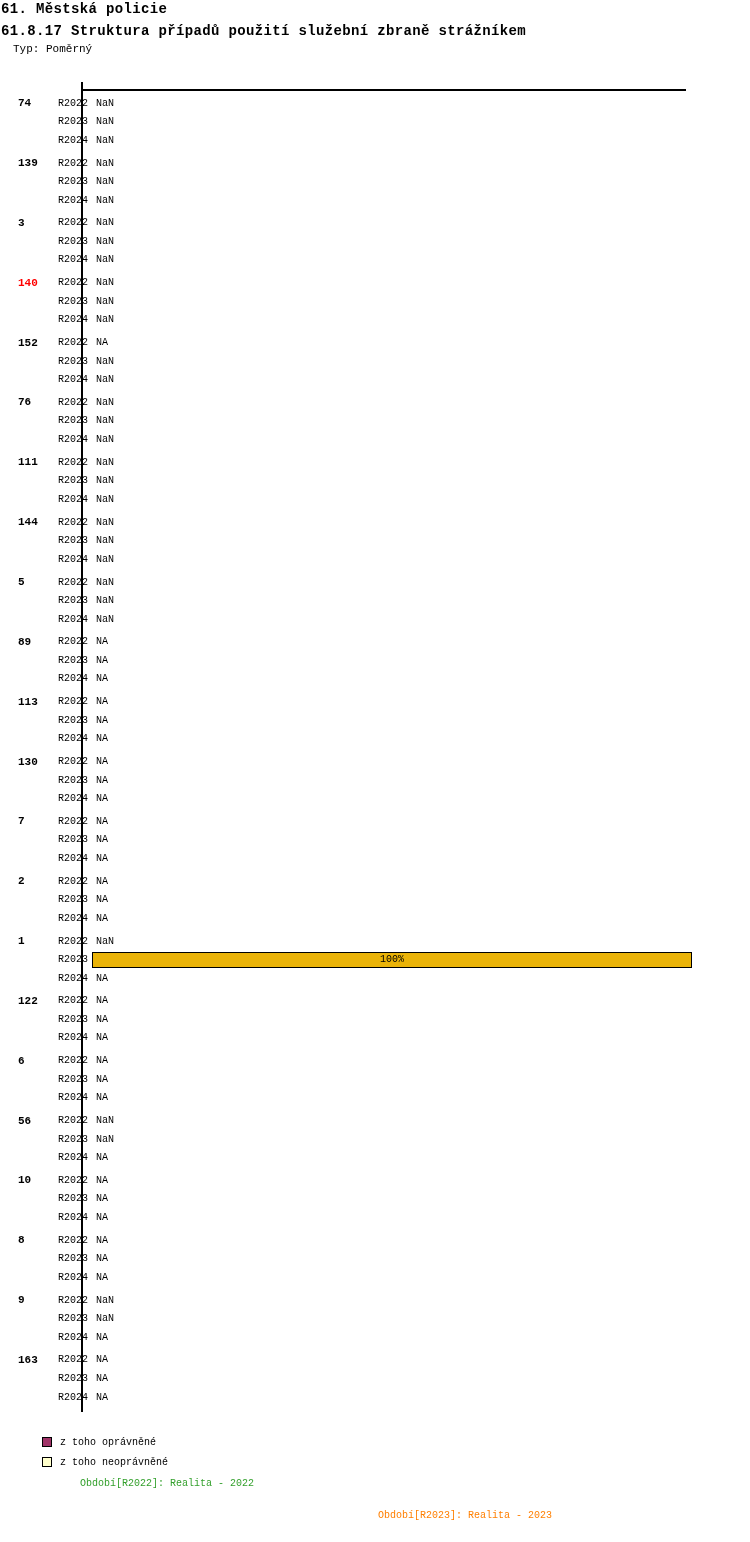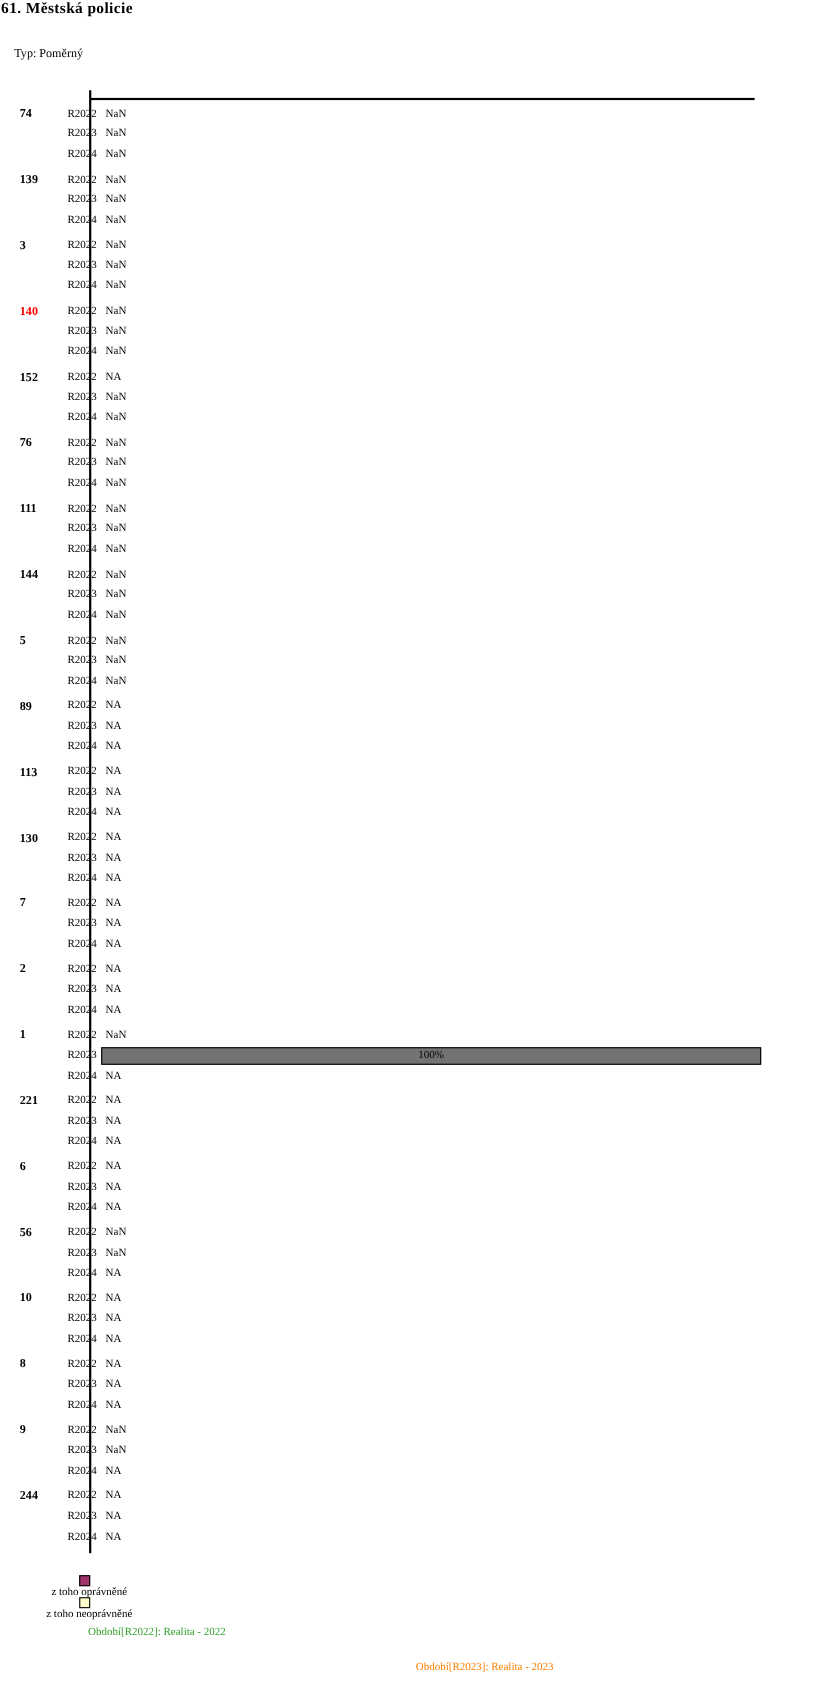--- a/index.html
+++ b/index.html
@@ -1,43 +1,44 @@
 <!DOCTYPE html>
 <html><head>
 <meta charset="utf-8">
 <style>
   html,body{margin:0;padding:0;background:#fff;}
   #page{position:relative;width:750px;height:1542px;background:#fff;overflow:hidden;
-        font-family:Liberation Serif, serif;color:#000;}
+        font-family:Liberation Mono, monospace;color:#000;}
   .t1{position:absolute;left:1px;top:1px;font-size:14px;font-weight:bold;letter-spacing:.35px;white-space:pre;}
   .t2{position:absolute;left:1px;top:23px;font-size:14px;font-weight:bold;letter-spacing:.35px;white-space:pre;}
   .typ{position:absolute;left:13px;top:43px;font-size:11px;white-space:pre;}
   #hline{position:absolute;left:82px;top:89px;width:604px;height:2px;background:#000;}
   #vline{position:absolute;left:81px;top:82px;width:2px;height:1330px;background:#000;}
   #rows{position:absolute;left:0;top:94px;width:750px;padding-left:10px;}
   .group{margin-bottom:4.3px;}
   .row{display:flex;align-items:center;height:18.53px;font-size:10px;}
   .gid{width:40px;padding-left:8px;box-sizing:border-box;font-weight:bold;font-size:11px;}
   .year{width:38px;text-align:right;}
   .value{margin-left:8px;white-space:pre;}
   .bar{margin-left:4px;height:14px;border:1px solid #000;display:flex;align-items:center;
        justify-content:center;font-size:10px;box-sizing:content-box;}
   #legend{position:absolute;left:42px;top:1432px;}
-  .legend-row{display:flex;align-items:center;height:20px;font-size:10px;flex-direction:column;}
+  .legend-row{display:flex;align-items:center;height:20px;font-size:10px;}
   .swatch{width:8px;height:8px;border:1px solid #000;margin-right:8px;flex:0 0 auto;}
   .fn{position:absolute;font-size:10px;white-space:pre;}
   .fn0{left:80px;top:1478px;}
   .fn1{left:378px;top:1478px;}
   .fn2{left:80px;top:1546px;}
 </style>
 </head>
 <body>
 
 <div id="page">
   <div class="t1">61. Městská policie</div>
+  <div class="t2">61.8.17 Struktura případů použití služební zbraně strážníkem</div>
   <div class="typ">Typ: Poměrný</div>
 
   <div id="hline"></div>
   <div id="vline"></div>
 
   <div id="rows">
       <div class="group">
         <div class="row">
           <span class="gid">74</span>
           <span class="year">R2022</span>
@@ -277,33 +278,33 @@
       </div>
       <div class="group">
         <div class="row">
           <span class="gid">1</span>
           <span class="year">R2022</span>
           <span class="value">NaN</span>
         </div>
         <div class="row">
           <span class="gid"></span>
           <span class="year">R2023</span>
-          <div class="bar" style="background: #737373; width: 598px;">
+          <div class="bar" style="background: #eab308; width: 598px;">
             <span>100%</span>
           </div>
         </div>
         <div class="row">
           <span class="gid"></span>
           <span class="year">R2024</span>
           <span class="value">NA</span>
         </div>
       </div>
       <div class="group">
         <div class="row">
-          <span class="gid">221</span>
+          <span class="gid">122</span>
           <span class="year">R2022</span>
           <span class="value">NA</span>
         </div>
         <div class="row">
           <span class="gid"></span>
           <span class="year">R2023</span>
           <span class="value">NA</span>
         </div>
         <div class="row">
           <span class="gid"></span>
@@ -391,21 +392,21 @@
           <span class="value">NaN</span>
         </div>
         <div class="row">
           <span class="gid"></span>
           <span class="year">R2024</span>
           <span class="value">NA</span>
         </div>
       </div>
       <div class="group">
         <div class="row">
-          <span class="gid">244</span>
+          <span class="gid">163</span>
           <span class="year">R2022</span>
           <span class="value">NA</span>
         </div>
         <div class="row">
           <span class="gid"></span>
           <span class="year">R2023</span>
           <span class="value">NA</span>
         </div>
         <div class="row">
           <span class="gid"></span>

